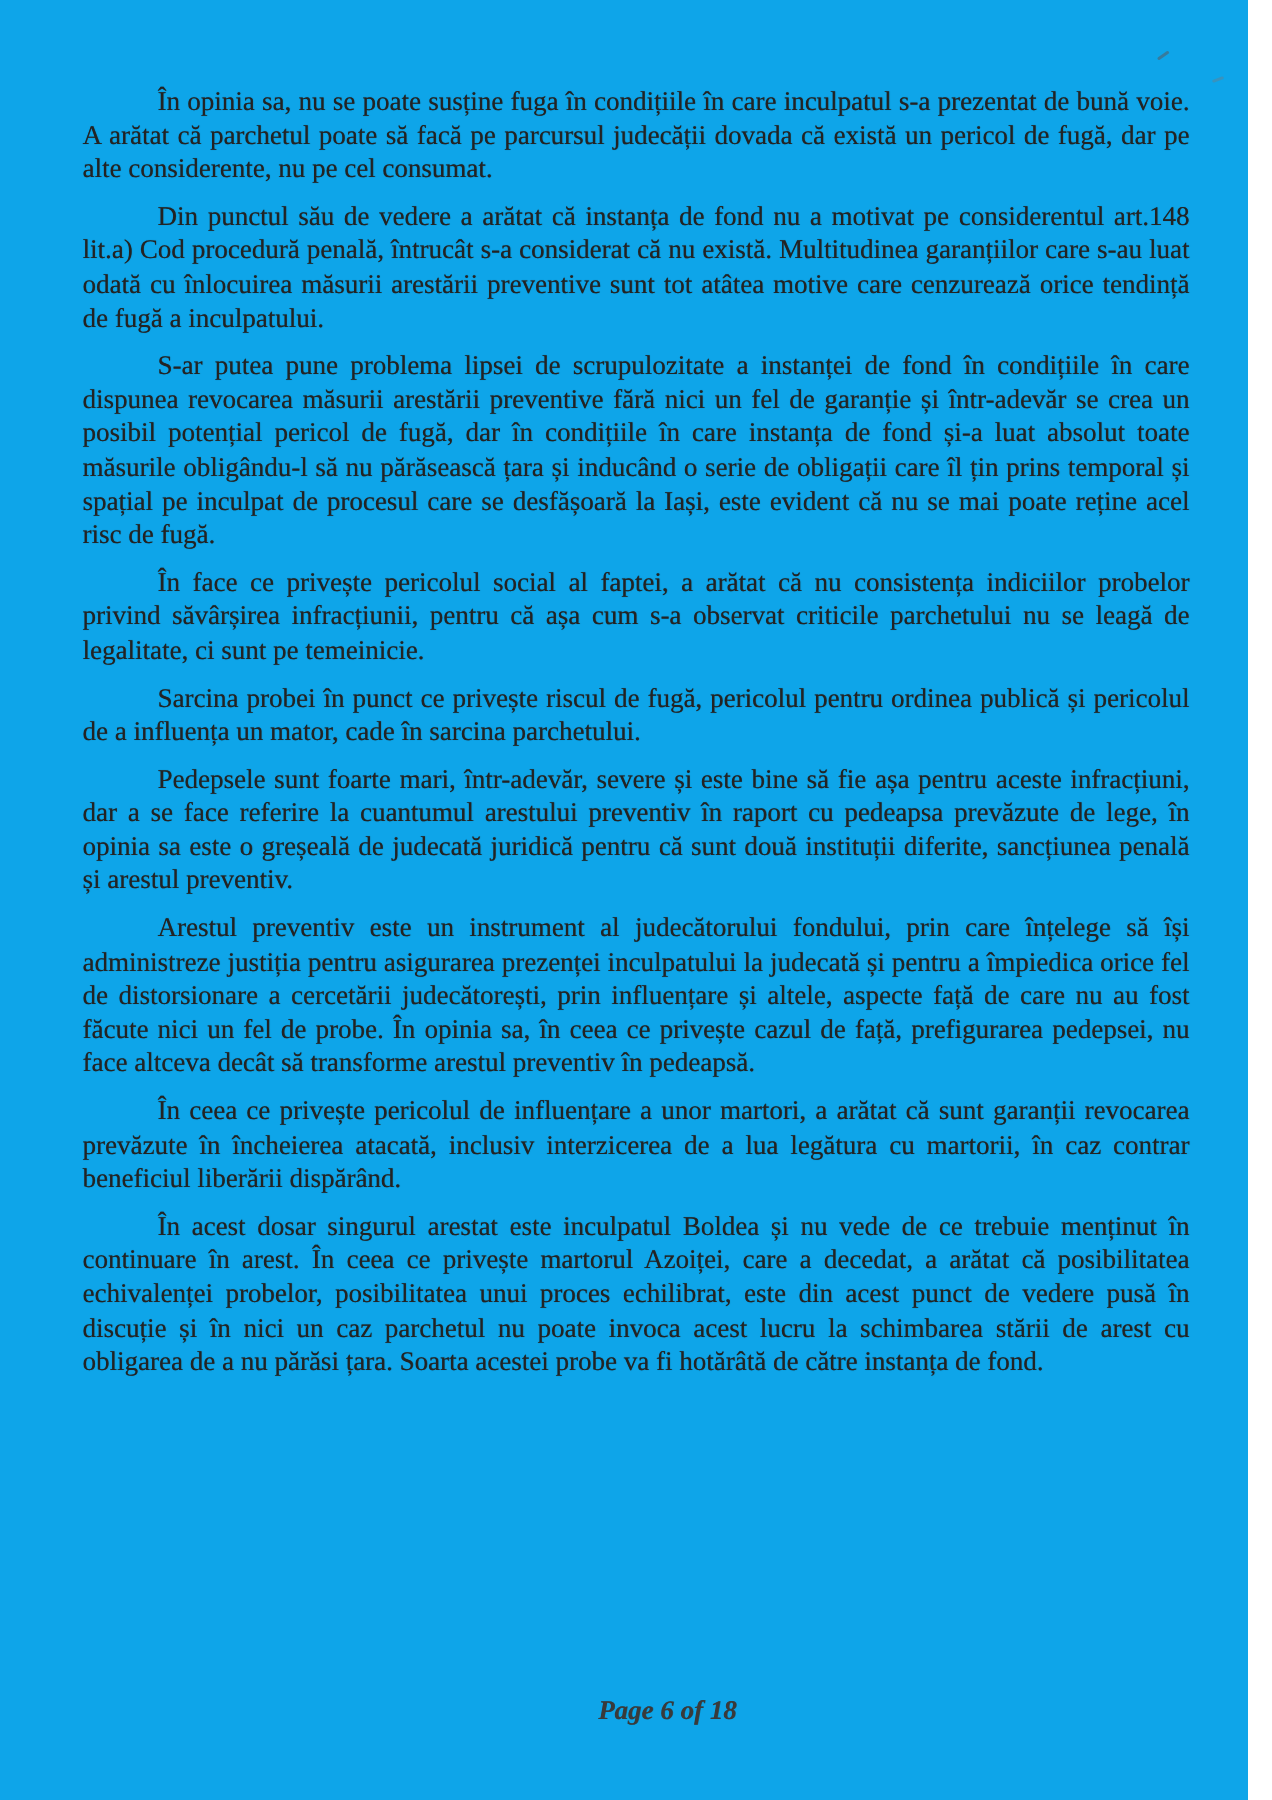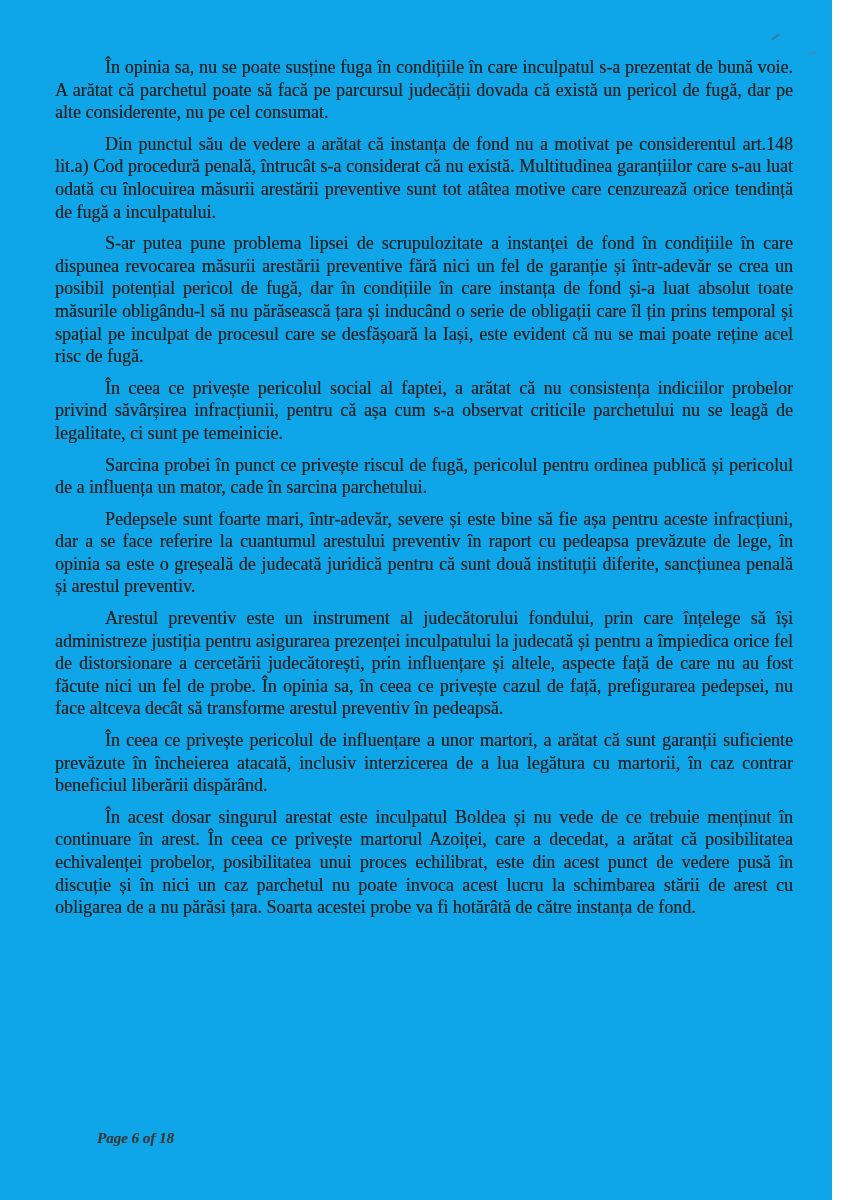--- a/index.html
+++ b/index.html
@@ -29,24 +29,24 @@
   }
   .text-block p {
     margin: 0 0 9px 0;
     text-indent: 50px;
   }
   .page-footer {
     position: absolute;
     top: 1130px;
     left: 55px;
     width: 738px;
-    text-align: left;
+    text-align: center;
     padding-left: 42px;
     box-sizing: border-box;
-    font-size: 15px;
+    font-size: 18px;
     font-style: italic;
     font-weight: bold;
     color: #3a3a3a;
     text-shadow: 0.2px 0.2px 0.4px rgba(40,40,40,0.5);
   }
   
   .artifact {
     position: absolute;
     background: transparent;
   }
@@ -79,25 +79,25 @@
 </style>
 </head>
 <body>
 
 <div class="page">
 
   <div class="text-block">
     <p>În opinia sa, nu se poate susține fuga în condițiile în care inculpatul s-a prezentat de bună voie. A arătat că parchetul poate să facă pe parcursul judecății dovada că există un pericol de fugă, dar pe alte considerente, nu pe cel consumat.</p>
     <p>Din punctul său de vedere a arătat că instanța de fond nu a motivat pe considerentul art.148 lit.a) Cod procedură penală, întrucât s-a considerat că nu există. Multitudinea garanțiilor care s-au luat odată cu înlocuirea măsurii arestării preventive sunt tot atâtea motive care cenzurează orice tendință de fugă a inculpatului.</p>
     <p>S-ar putea pune problema lipsei de scrupulozitate a instanței de fond în condițiile în care dispunea revocarea măsurii arestării preventive fără nici un fel de garanție și într-adevăr se crea un posibil potențial pericol de fugă, dar în condițiile în care instanța de fond și-a luat absolut toate măsurile obligându-l să nu părăsească țara și inducând o serie de obligații care îl țin prins temporal și spațial pe inculpat de procesul care se desfășoară la Iași, este evident că nu se mai poate reține acel risc de fugă.</p>
-    <p>În ceea ce privește pericolul social al faptei, a arătat că nu consistența indiciilor probelor privind săvârșirea infracțiunii, pentru că așa cum s-a observat criticile parchetului nu se leagă de legalitate, ci sunt pe temeinicie.</p>
+    <p>În face ce privește pericolul social al faptei, a arătat că nu consistența indiciilor probelor privind săvârșirea infracțiunii, pentru că așa cum s-a observat criticile parchetului nu se leagă de legalitate, ci sunt pe temeinicie.</p>
     <p>Sarcina probei în punct ce privește riscul de fugă, pericolul pentru ordinea publică și pericolul de a influența un mator, cade în sarcina parchetului.</p>
     <p>Pedepsele sunt foarte mari, într-adevăr, severe și este bine să fie așa pentru aceste infracțiuni, dar a se face referire la cuantumul arestului preventiv în raport cu pedeapsa prevăzute de lege, în opinia sa este o greșeală de judecată juridică pentru că sunt două instituții diferite, sancțiunea penală și arestul preventiv.</p>
     <p>Arestul preventiv este un instrument al judecătorului fondului, prin care înțelege să își administreze justiția pentru asigurarea prezenței inculpatului la judecată și pentru a împiedica orice fel de distorsionare a cercetării judecătorești, prin influențare și altele, aspecte față de care nu au fost făcute nici un fel de probe. În opinia sa, în ceea ce privește cazul de față, prefigurarea pedepsei, nu face altceva decât să transforme arestul preventiv în pedeapsă.</p>
-    <p>În ceea ce privește pericolul de influențare a unor martori, a arătat că sunt garanții suficiente prevăzute în încheierea atacată, inclusiv interzicerea de a lua legătura cu martorii, în caz contrar beneficiul liberării dispărând.</p>
+    <p>În ceea ce privește pericolul de influențare a unor martori, a arătat că sunt garanții revocarea prevăzute în încheierea atacată, inclusiv interzicerea de a lua legătura cu martorii, în caz contrar beneficiul liberării dispărând.</p>
     <p>În acest dosar singurul arestat este inculpatul Boldea și nu vede de ce trebuie menținut în continuare în arest. În ceea ce privește martorul Azoiței, care a decedat, a arătat că posibilitatea echivalenței probelor, posibilitatea unui proces echilibrat, este din acest punct de vedere pusă în discuție și în nici un caz parchetul nu poate invoca acest lucru la schimbarea stării de arest cu obligarea de a nu părăsi țara. Soarta acestei probe va fi hotărâtă de către instanța de fond.</p>
   </div>
 
   <div class="page-footer">Page 6 of 18</div>
 
   <span class="artifact artifact-tick-1"></span>
   <span class="artifact artifact-tick-2"></span>
   <span class="artifact artifact-edge"></span>
 
 </div>

